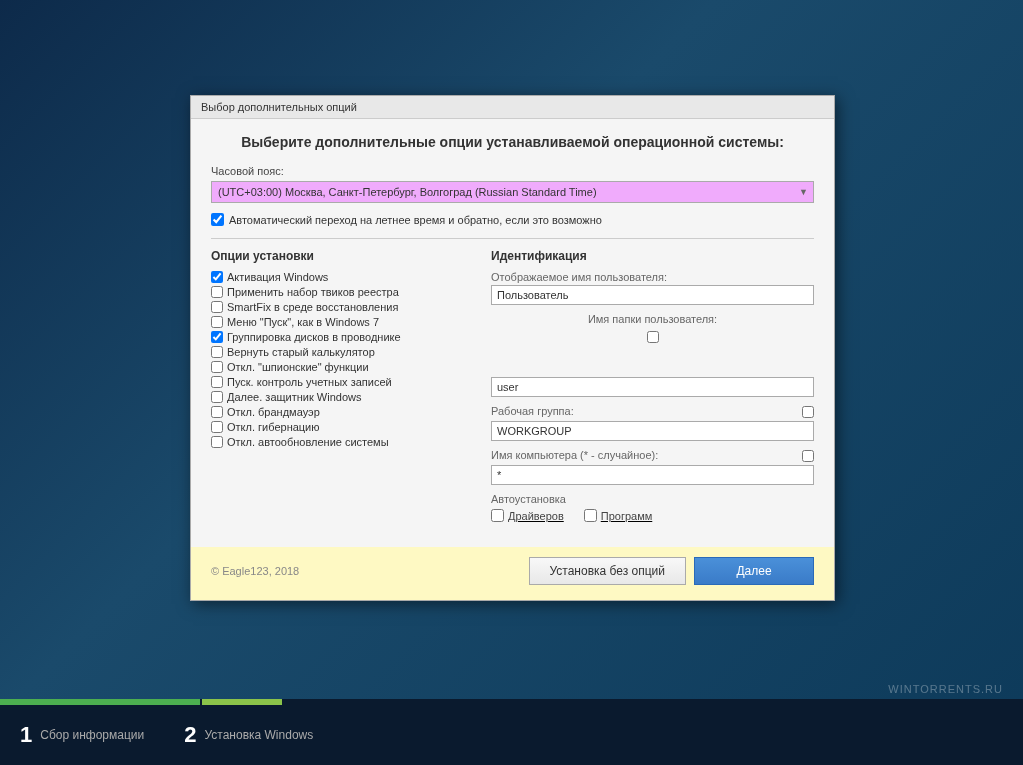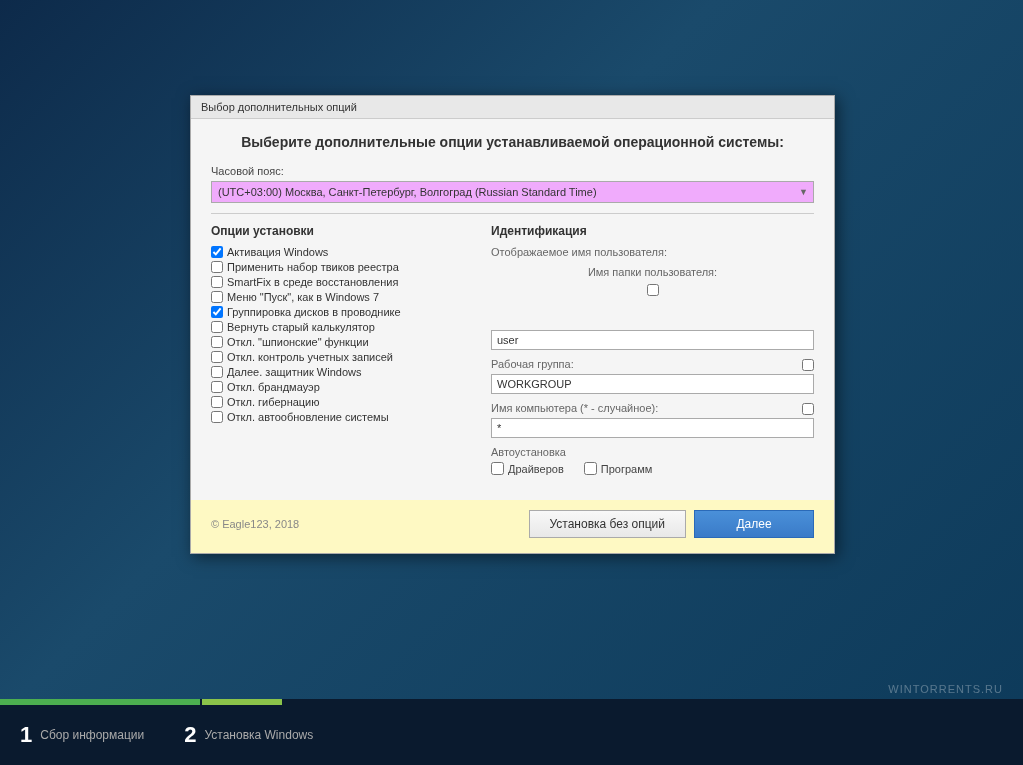--- a/index.html
+++ b/index.html
@@ -237,20 +237,21 @@
 
     .autoinstall-label {
       font-size: 11px;
       color: #666;
       margin-bottom: 4px;
     }
 
     .autoinstall-row {
       display: flex;
       gap: 20px;
+      text-decoration: underline;
     }
 
     .autoinstall-item {
       display: flex;
       align-items: center;
       gap: 4px;
       font-size: 11px;
       color: #444;
     }
 
@@ -308,20 +309,24 @@
 
     <div class="timezone-section">
       <div class="section-label">Часовой пояс:</div>
       <div class="select-wrapper">
         <select class="timezone-select">
           <option value="(UTC+03:00) Москва, Санкт-Петербург, Волгоград (Russian Standard Time)">(UTC+03:00) Москва, Санкт-Петербург, Волгоград (Russian Standard Time)</option>
         </select>
       </div>
     </div>
 
+    <div class="checkbox-row">
+      <input type="checkbox" checked="" style="">
+      <label>Автоматический переход на летнее время и обратно, если это возможно</label>
+    </div>
 
     <hr class="divider">
 
     <div class="two-columns">
 
       <div class="left-column">
         <div class="column-header">Опции установки</div>
         <div class="option-item">
           <input type="checkbox" checked="" style="">
           <span>Активация Windows</span>
@@ -345,21 +350,21 @@
         <div class="option-item">
           <input type="checkbox" style="">
           <span>Вернуть старый калькулятор</span>
         </div>
         <div class="option-item">
           <input type="checkbox" style="">
           <span>Откл. "шпионские" функции</span>
         </div>
         <div class="option-item">
           <input type="checkbox" style="">
-          <span>Откл. контроль учетных записей</span>
+          <span>Пуск. контроль учетных записей</span>
         </div>
         <div class="option-item">
           <input type="checkbox" style="">
           <span>Далее. защитник Windows</span>
         </div>
         <div class="option-item">
           <input type="checkbox" style="">
           <span>Откл. брандмауэр</span>
         </div>
         <div class="option-item">
@@ -370,20 +375,21 @@
           <input type="checkbox" style="">
           <span>Откл. автообновление системы</span>
         </div>
       </div>
 
       <div class="right-column">
         <div class="column-header">Идентификация</div>
 
         <div class="id-field">
           <div class="id-field-label">Отображаемое имя пользователя:</div>
+          <input type="text" class="id-input" style="width: 100%;" value="Пользователь">
         </div>
 
         <div class="id-field">
           <div class="id-field-row" style="margin-bottom:2px;flex-direction:column;">
             <div class="id-field-label" style="flex:1;">Имя папки пользователя:</div>
             <input type="checkbox" class="id-checkbox" style="">
           </div>
           <input type="text" class="id-input" style="width: 100%; margin-top: 32px;" value="user">
         </div>
 

